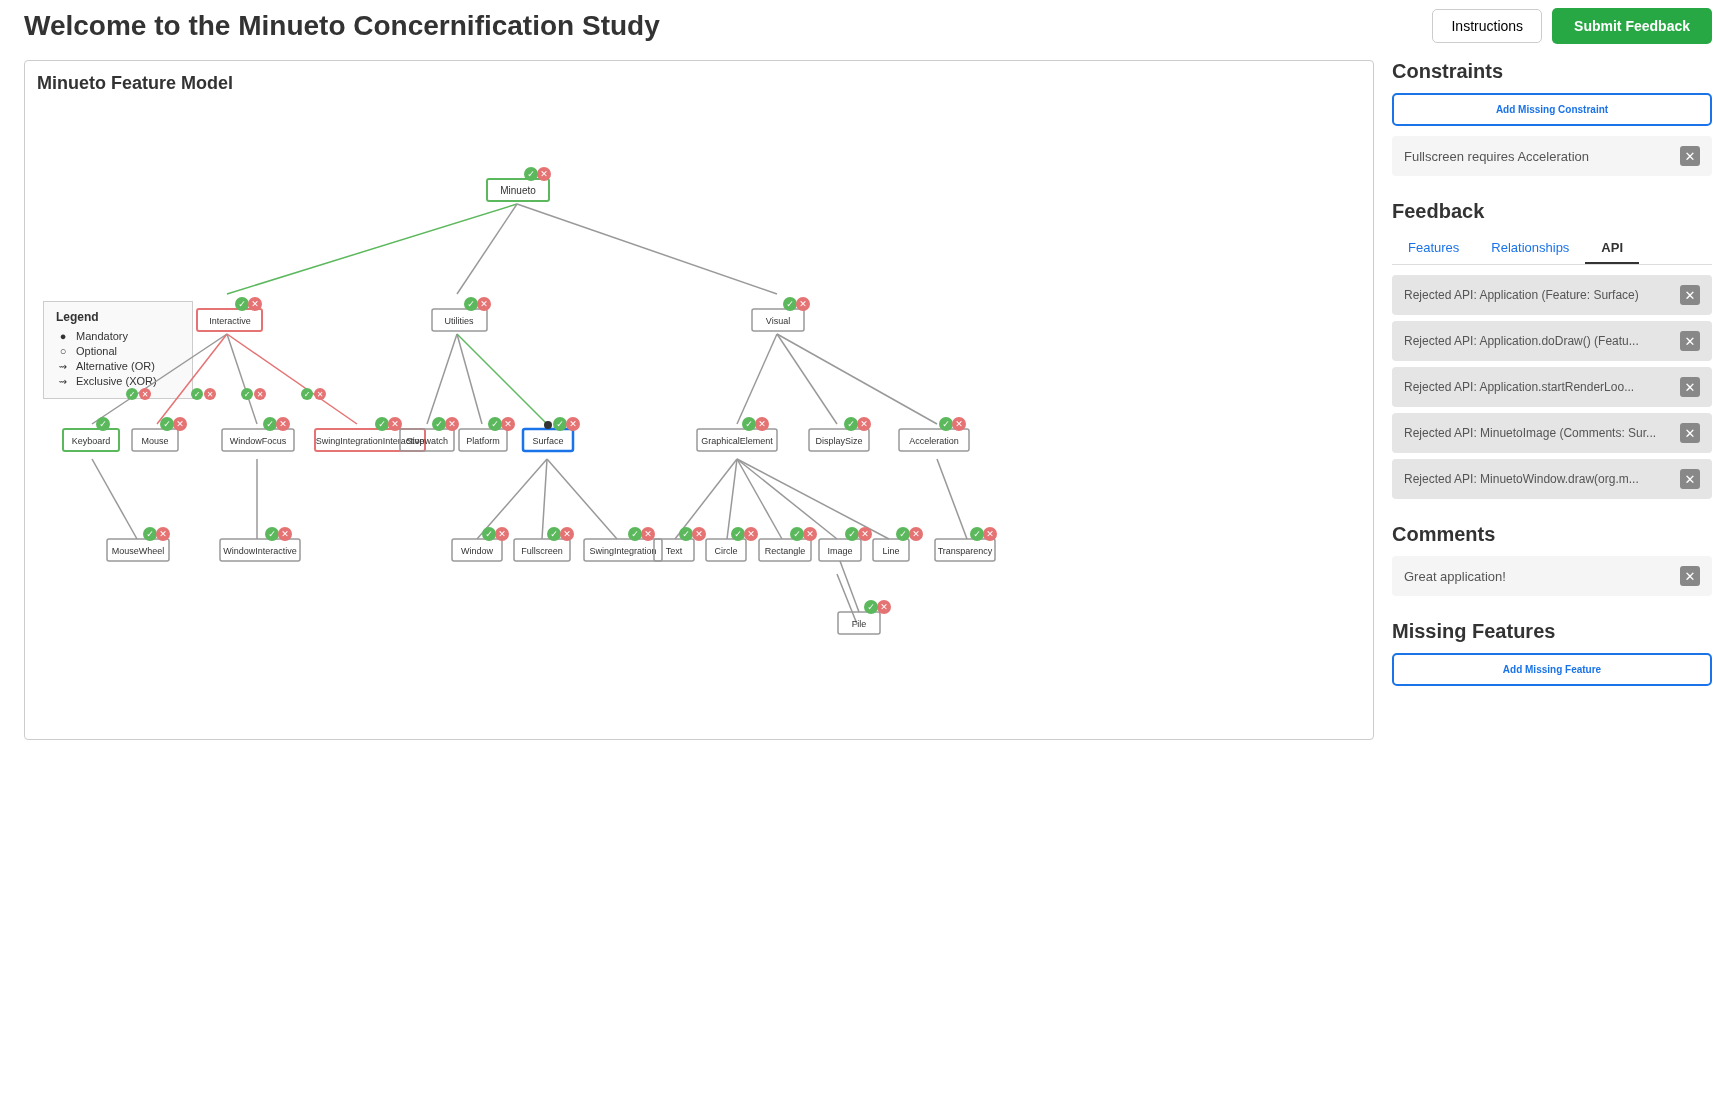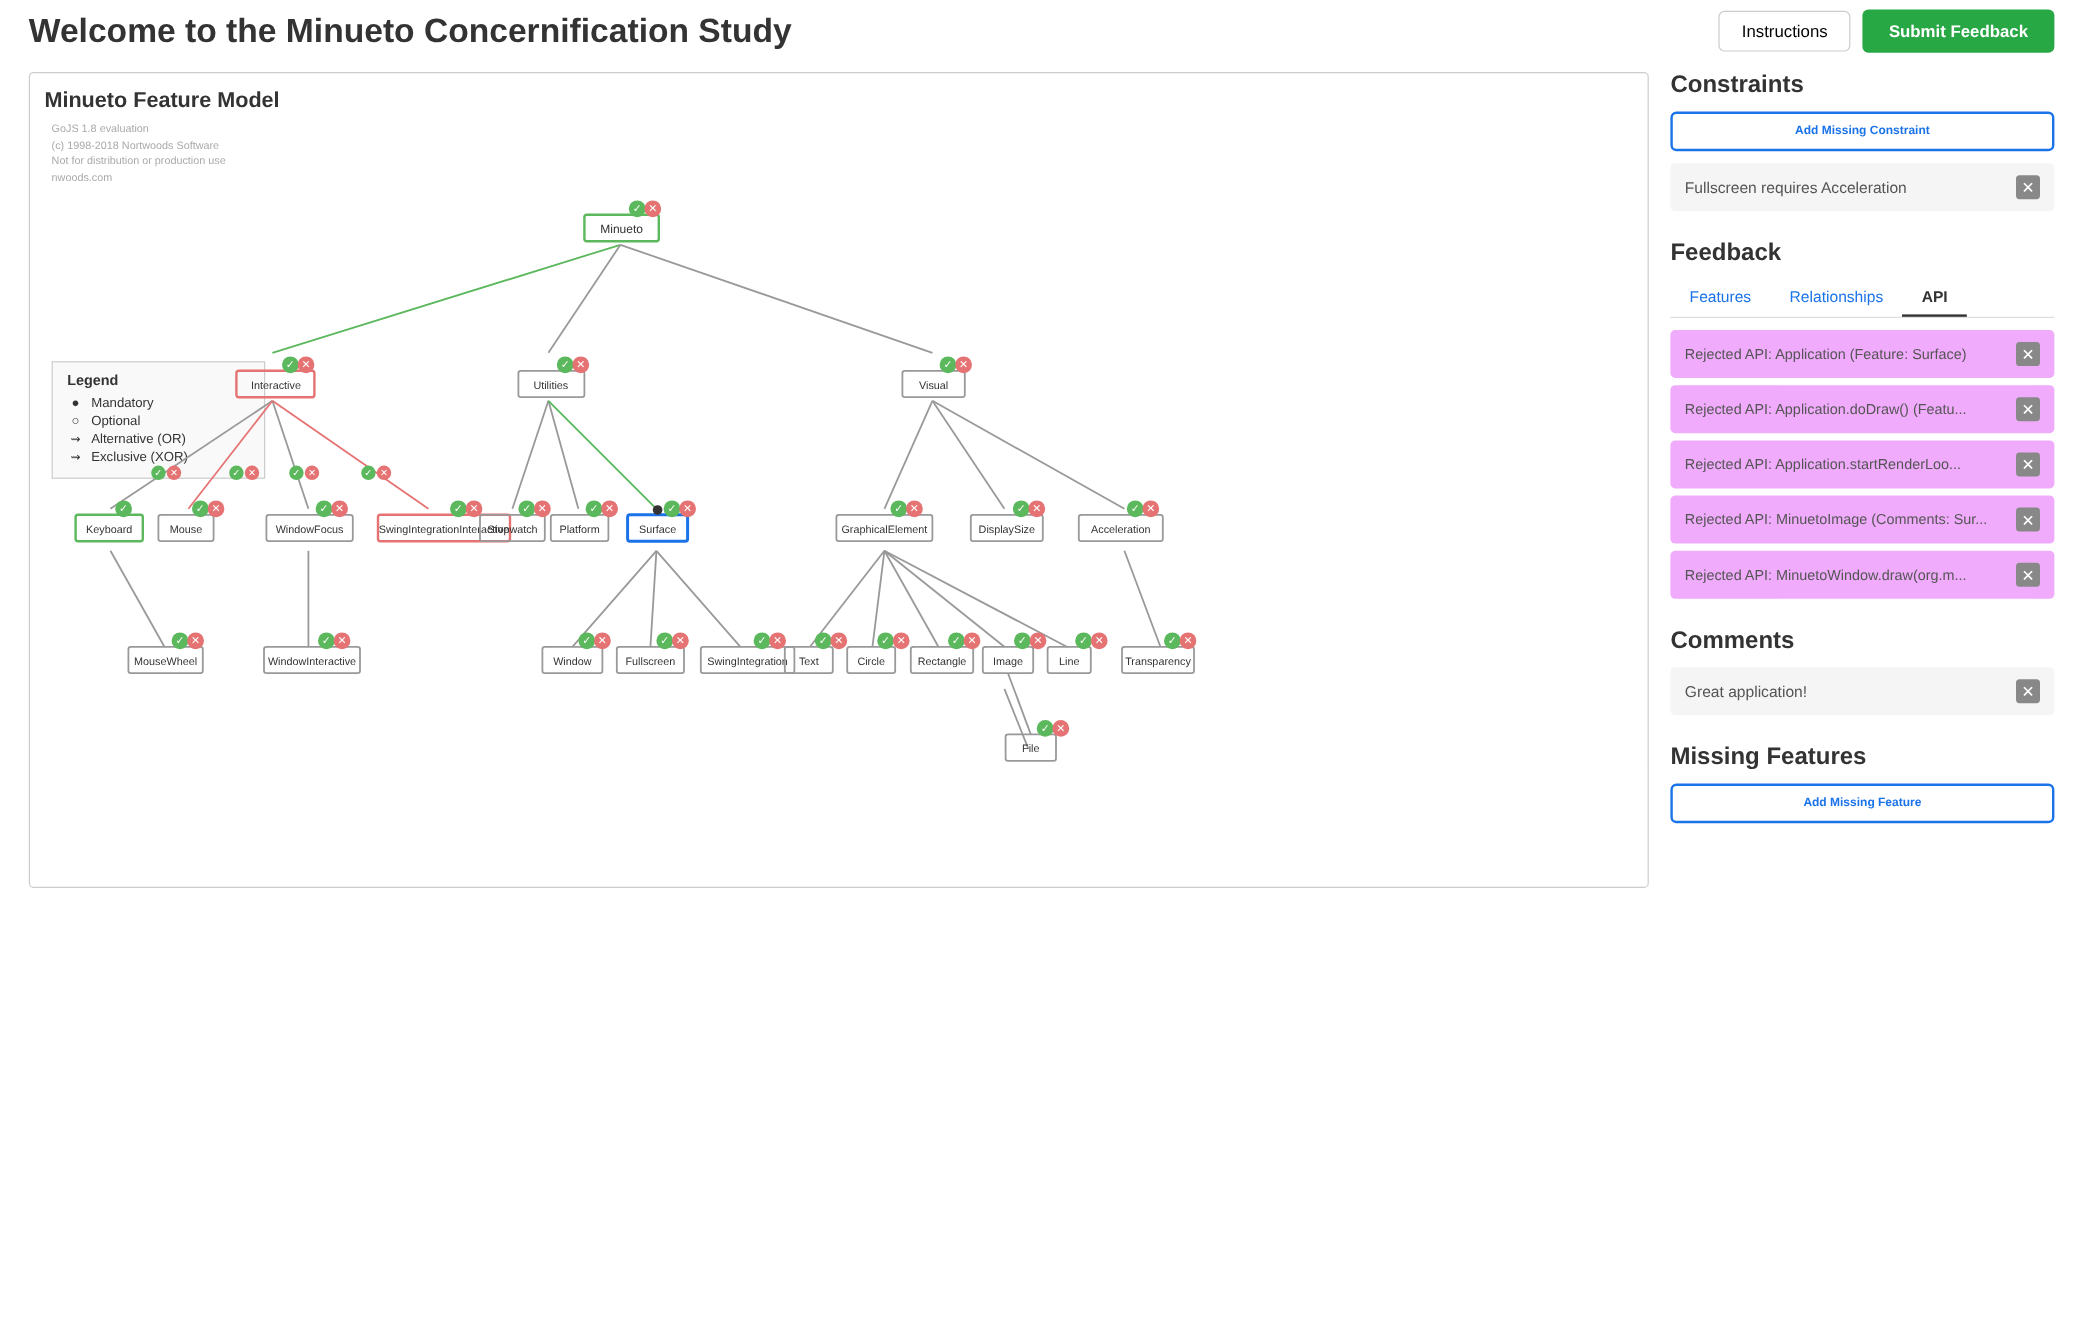--- a/index.html
+++ b/index.html
@@ -16,21 +16,21 @@
     
     
     .main-layout { display: flex; gap: 18px; align-items: flex-start; }
     
     
     .feature-model-panel { flex: 1; border: 1px solid #ccc; border-radius: 4px; padding: 12px; min-height: 680px; position: relative; }
     .feature-model-title { font-size: 18px; font-weight: 700; margin-bottom: 10px; }
     .watermark { font-size: 9px; color: #aaa; position: absolute; top: 40px; left: 18px; line-height: 1.5; }
     
     
-    .legend { border: 1px solid #ccc; background: #f9f9f9; padding: 8px 12px; position: absolute; top: 240px; left: 18px; width: 178px; }
+    .legend { border: 1px solid #ccc; background: #f9f9f9; padding: 8px 12px; position: absolute; top: 240px; left: 18px; width: 150px; }
     .legend-title { font-weight: 700; margin-bottom: 6px; font-size: 12px; }
     .legend-item { display: flex; align-items: center; gap: 6px; font-size: 11px; margin-bottom: 3px; }
     .legend-icon { width: 14px; text-align: center; }
     
     
     .diagram-area { width: 100%; height: 580px; position: relative; overflow: hidden; }
     
     
     .right-panel { width: 320px; flex-shrink: 0; display: flex; flex-direction: column; gap: 18px; }
     
@@ -44,21 +44,21 @@
     .item-row { display: flex; align-items: center; justify-content: space-between; background: #f5f5f5; border-radius: 4px; padding: 10px 12px; margin-bottom: 6px; font-size: 13px; }
     .item-row .item-text { flex: 1; color: #555; }
     .item-close { background: #888; color: #fff; border: none; border-radius: 3px; width: 20px; height: 20px; cursor: pointer; font-size: 13px; display: flex; align-items: center; justify-content: center; flex-shrink: 0; margin-left: 8px; }
     
     
     .tabs { display: flex; gap: 0; border-bottom: 1px solid #ddd; margin-bottom: 10px; }
     .tab { padding: 7px 16px; cursor: pointer; font-size: 13px; color: #1a73e8; border: none; background: none; border-bottom: 2px solid transparent; }
     .tab.active { border-bottom: 2px solid #333; color: #333; font-weight: 600; }
     
     
-    .api-item { display: flex; align-items: center; justify-content: space-between; background: #f0abfc; border-radius: 4px; padding: 10px 12px; margin-bottom: 6px; font-size: 12px; color: #555; }
+    .api-item { display: flex; align-items: center; justify-content: space-between; background: #e5e5e5; border-radius: 4px; padding: 10px 12px; margin-bottom: 6px; font-size: 12px; color: #555; }
     
     
     .no-items { background: #f5f5f5; border-radius: 4px; padding: 12px; font-size: 13px; color: #888; }
   </style>
 </head>
 <body>
 
 <div class="page">
 
   <div class="header">
@@ -67,26 +67,20 @@
       <button class="btn-instructions">Instructions</button>
       <button class="btn-submit">Submit Feedback</button>
     </div>
   </div>
 
   <div class="main-layout">
 
     <div class="feature-model-panel">
       <div class="feature-model-title">Minueto Feature Model</div>
 
-      <div class="watermark">
-        <div>GoJS 1.8 evaluation</div>
-        <div>(c) 1998-2018 Nortwoods Software</div>
-        <div>Not for distribution or production use</div>
-        <div>nwoods.com</div>
-      </div>
 
       <div class="legend">
         <div class="legend-title">Legend</div>
         <div class="legend-item">
           <span class="legend-icon">●</span>
           <span>Mandatory</span>
         </div>
         <div class="legend-item">
           <span class="legend-icon">○</span>
           <span>Optional</span>

